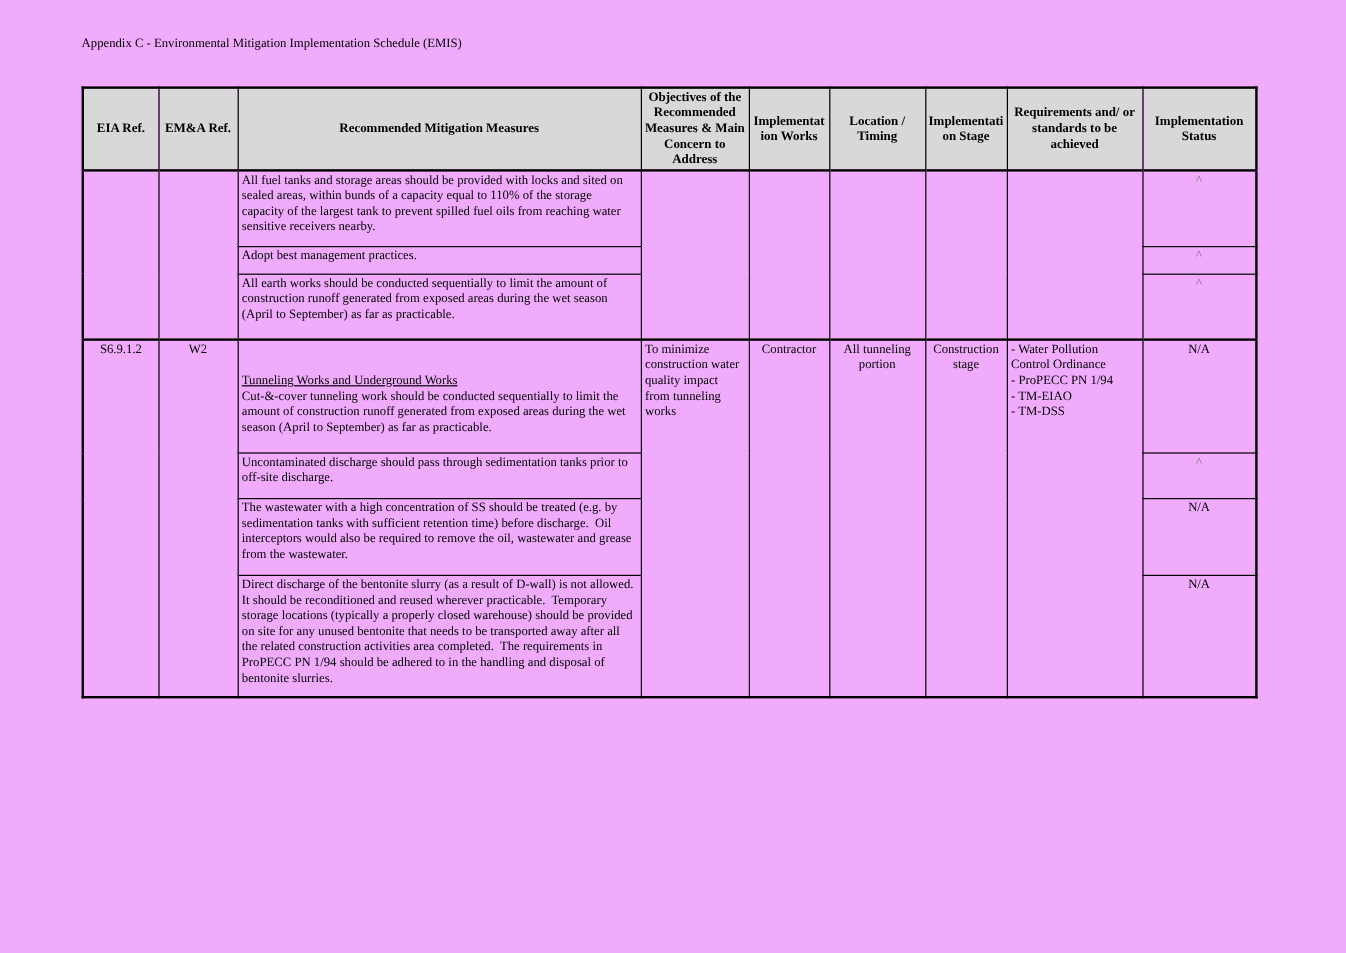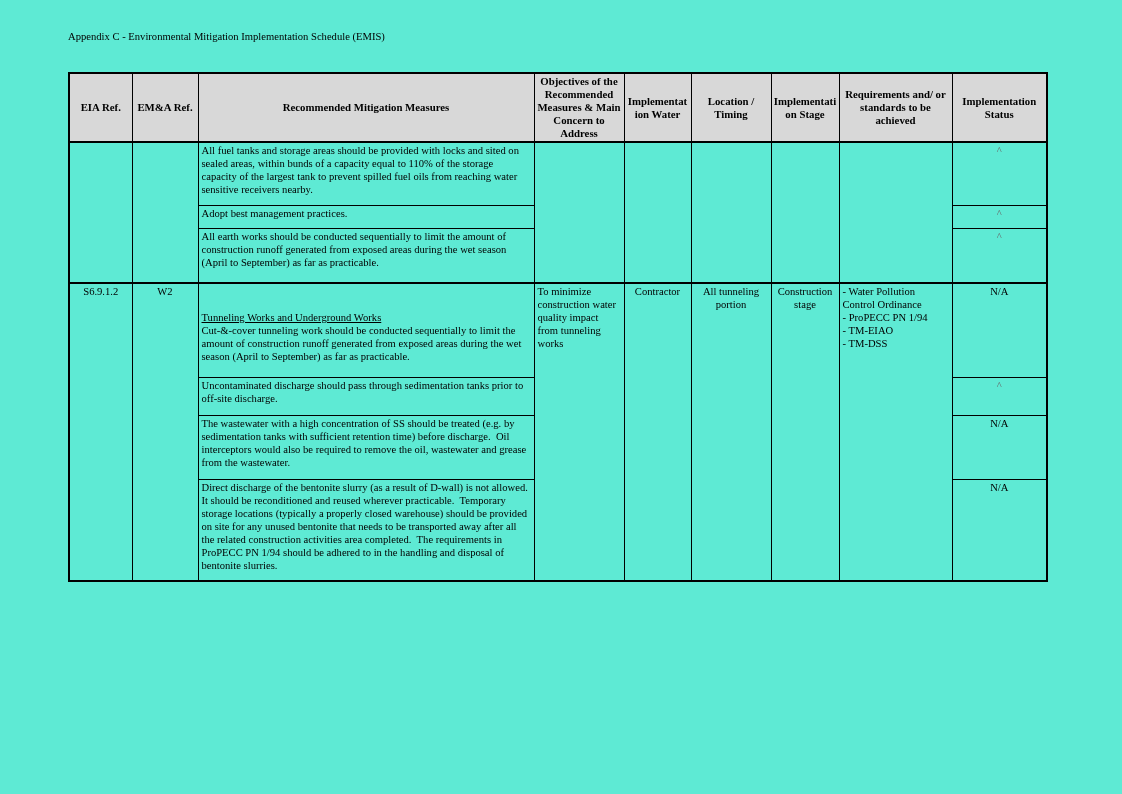--- a/index.html
+++ b/index.html
@@ -1,17 +1,17 @@
 <!DOCTYPE html>
 <html><head>
 <meta charset="utf-8">
 <style>
   html,body { margin:0; padding:0; background:#ffffff; }
   .page {
-    position:relative; width:1122px; height:794px; background:#5eead4;
+    position:relative; width:1122px; height:794px; background:#f0abfc;
     font-family:"Liberation Serif", serif; color:#000; overflow:hidden;
   }
   .doc-title { position:absolute; left:68px; top:30px; font-size:10.6px; line-height:13px; }
 
   table.emis {
     position:absolute; left:68px; top:72px; width:978px;
     border-collapse:collapse; table-layout:fixed;
     border:2px solid #000;
   }
   table.emis th, table.emis td {
@@ -55,21 +55,21 @@
       <col style="width:68px">
         <col style="width:113px">
         <col style="width:95px">
     </colgroup>
     <thead>
       <tr style="height:67px">
         <th>EIA Ref.</th>
         <th>EM&amp;A Ref.</th>
         <th>Recommended Mitigation Measures</th>
         <th>Objectives of the Recommended Measures &amp; Main Concern to Address</th>
-        <th>Implementation Water</th>
+        <th>Implementation Works</th>
         <th>Location / Timing</th>
         <th>Implementation Stage</th>
         <th>Requirements and/ or standards to be achieved</th>
         <th>Implementation Status</th>
       </tr>
     </thead>
     <tbody>
 
       <tr style="height:63px">
         <td rowspan="3" class="c-center mid-cell"></td>

